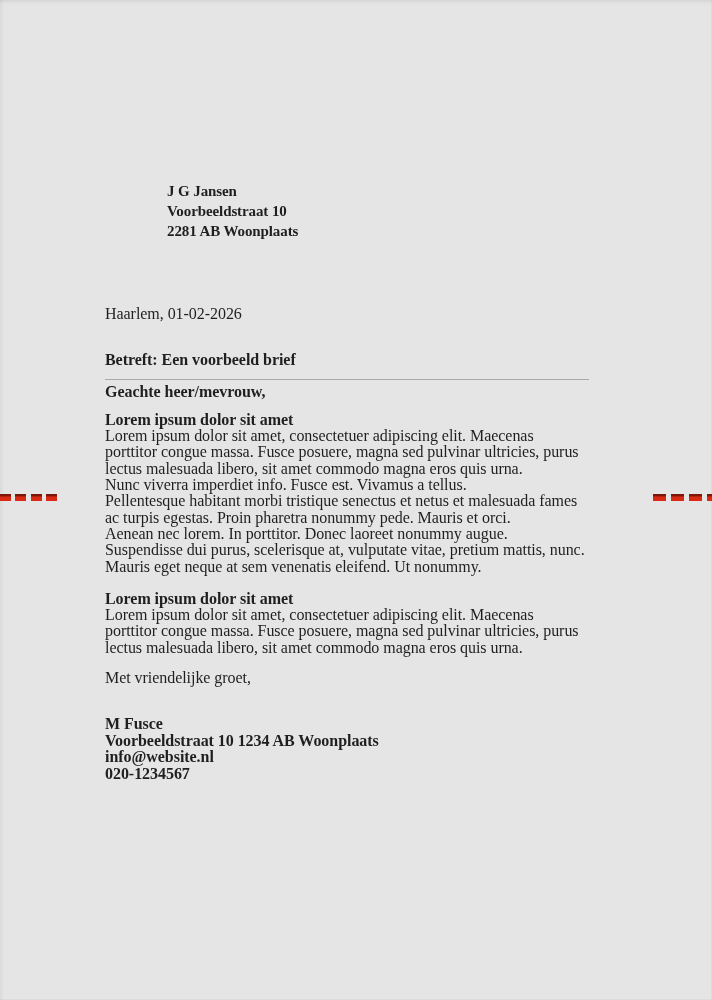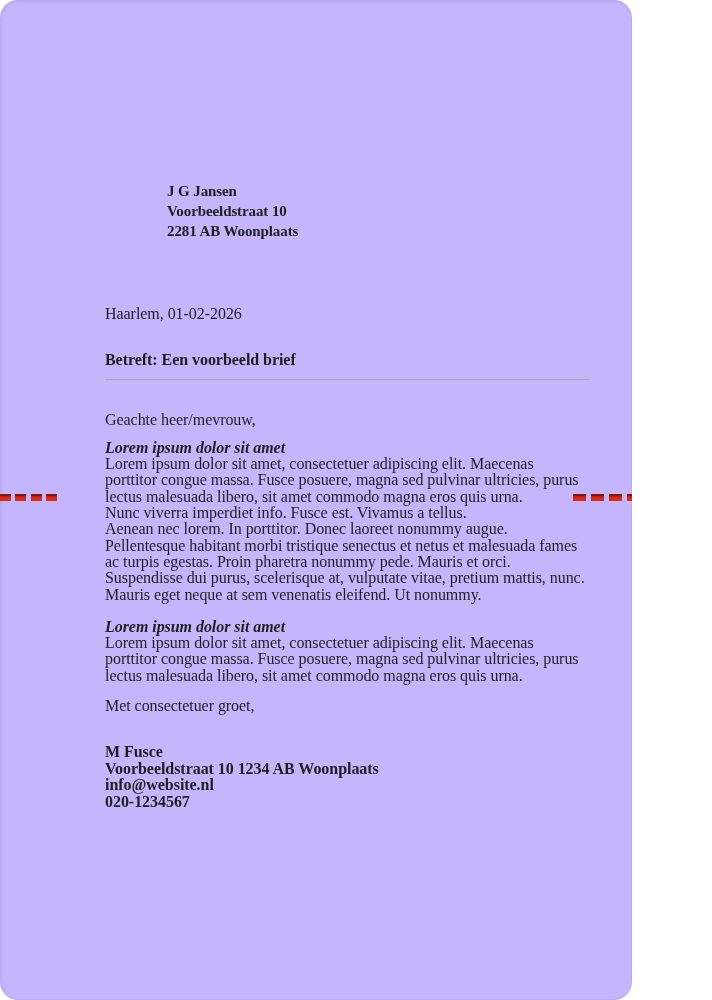--- a/index.html
+++ b/index.html
@@ -2,31 +2,30 @@
 <html><head>
 <meta charset="utf-8">
 <style>
   html, body {
     margin: 0;
     padding: 0;
     background: #ffffff;
   }
   .page {
     position: relative;
-    width: 632px;
+    width: 712px;
     height: 1000px;
-    background: #c4b5fd;
+    background: #e5e5e5;
     overflow: hidden;
     font-family: "Liberation Serif", "DejaVu Serif", serif;
     color: #1f1f1f;
     box-shadow:
       inset 0 4px 4px -3px rgba(0,0,0,0.10),
       inset 4px 0 4px -3px rgba(0,0,0,0.07),
       inset -1px -1px 0 rgba(0,0,0,0.03);
-    border-radius: 18px;
   }
 
   
   .recipient {
     position: absolute;
     left: 167px;
     top: 181px;
     font-weight: bold;
     font-size: 15px;
     line-height: 20px;
@@ -45,24 +44,24 @@
   }
   .subject {
     font-weight: bold;
     margin-top: 30px;
   }
   .rule {
     border: 0;
     border-top: 1px solid #a9a9a9;
     margin: 10px 0 0 0;
   }
-  .salutation { margin-top: 32px; }
+  .salutation { margin-top: 4px; font-weight: bold; }
   .section-first { margin-top: 12px; }
   .section-next { margin-top: 16px; }
-  .section-heading { font-weight: bold; font-style: italic; }
+  .section-heading { font-weight: bold; }
   .closing { margin-top: 14px; }
   .signature {
     margin-top: 30px;
     font-weight: bold;
     line-height: 16.4px;
   }
 
   
   .fold-mark {
     position: absolute;
@@ -95,31 +94,31 @@
   <div class="content">
     <div class="date">Haarlem, 01-02-2026</div>
     <div class="subject">Betreft: Een voorbeeld brief</div>
     <hr class="rule">
     <div class="salutation">Geachte heer/mevrouw,</div>
 
     <div class="section-first">
       <div class="section-heading">Lorem ipsum dolor sit amet</div>
       <div>Lorem ipsum dolor sit amet, consectetuer adipiscing elit. Maecenas porttitor congue massa. Fusce posuere, magna sed pulvinar ultricies, purus lectus malesuada libero, sit amet commodo magna eros quis urna.</div>
       <div>Nunc viverra imperdiet info. Fusce est. Vivamus a tellus.</div>
+      <div>Pellentesque habitant morbi tristique senectus et netus et malesuada fames ac turpis egestas. Proin pharetra nonummy pede. Mauris et orci.</div>
       <div>Aenean nec lorem. In porttitor. Donec laoreet nonummy augue.</div>
-      <div>Pellentesque habitant morbi tristique senectus et netus et malesuada fames ac turpis egestas. Proin pharetra nonummy pede. Mauris et orci.</div>
       <div>Suspendisse dui purus, scelerisque at, vulputate vitae, pretium mattis, nunc. Mauris eget neque at sem venenatis eleifend. Ut nonummy.</div>
     </div>
 
     <div class="section-next">
       <div class="section-heading">Lorem ipsum dolor sit amet</div>
       <div>Lorem ipsum dolor sit amet, consectetuer adipiscing elit. Maecenas porttitor congue massa. Fusce posuere, magna sed pulvinar ultricies, purus lectus malesuada libero, sit amet commodo magna eros quis urna.</div>
     </div>
 
-    <div class="closing">Met consectetuer groet,</div>
+    <div class="closing">Met vriendelijke groet,</div>
 
     <div class="signature">
       <div>M Fusce</div>
       <div>Voorbeeldstraat 10 1234 AB Woonplaats</div>
       <div>info@website.nl</div>
       <div>020-1234567</div>
     </div>
   </div>
 
   <div class="fold-mark fold-mark-left">

